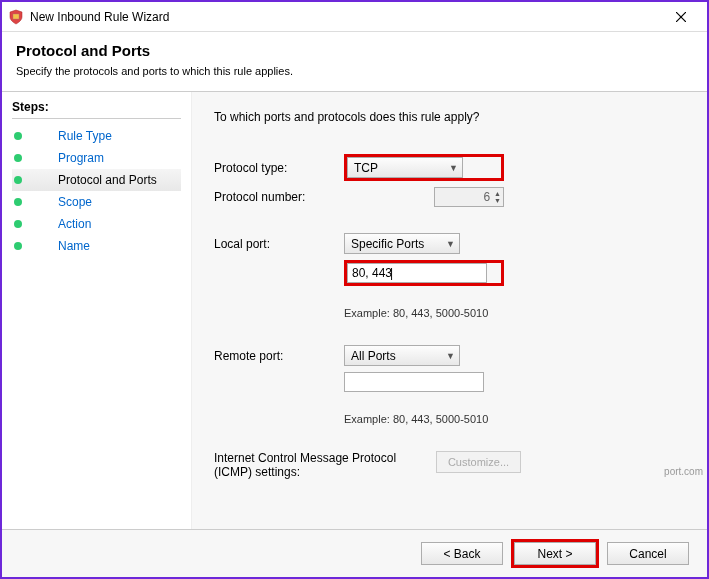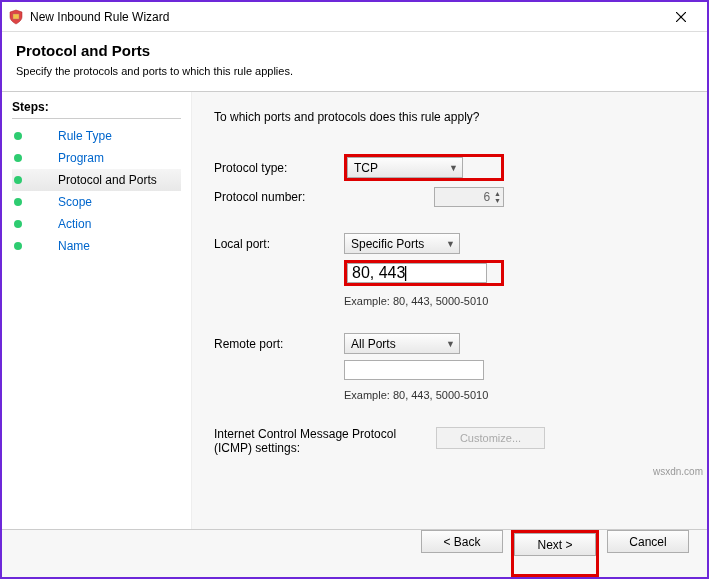--- a/index.html
+++ b/index.html
@@ -103,35 +103,35 @@
     width: 70px; height: 20px;
     border: 1px solid #adadad; background: #f0f0f0;
     display: flex; align-items: center; justify-content: flex-end;
     padding: 0 2px; color: #666;
   }
   .numbox .val { flex:1; text-align: right; padding-right: 4px; }
   .numbox .spin { display:flex; flex-direction:column; line-height:7px; font-size:7px; color:#555;}
   .textinput {
     width: 140px; height: 20px;
     border: 1px solid #adadad; background: #fff;
-    padding: 0 4px; font-size: 16px;
-    display: flex; align-items: flex-start;
-  }
-  .example { font-size: 11px; color: #333; margin-top: 3px; grid-column: 2; }
+    padding: 0 4px; font-size: 12px;
+    display: flex; align-items: center;
+  }
+  .example { font-size: 11px; color: #333; margin-top: 15px; grid-column: 2; }
   .icmp-row { display:flex; align-items:flex-start; gap:32px; }
   .cust-btn {
-    width: 109px; height: 22px;
+    width: 85px; height: 22px;
     border: 1px solid #ccc; background: #f2f2f2;
     color: #aaa; font-size: 11px;
     display:flex; align-items:center; justify-content:center;
   }
   .footer {
     border-top: 1px solid #ccc;
     height: 48px;
-    display: flex; justify-content: flex-end;
+    display: flex; align-items: center; justify-content: flex-end;
     gap: 8px; padding: 0 18px;
     background: #f7f7f7;
   }
   .btn {
     width: 82px; height: 23px;
     border: 1px solid #adadad;
     background: linear-gradient(#fdfdfd,#e8e8e8);
     font-size: 12px;
     display:flex; align-items:center; justify-content:center;
     cursor: pointer;
@@ -258,21 +258,21 @@
         </div>
       </div>
 
       <div class="section icmp-row">
         <div style="width:190px" class="label">Internet Control Message Protocol (ICMP) settings:</div>
         <div class="cust-btn">
           <span>Customize...</span>
         </div>
       </div>
 
-      <div class="watermark">wsxdn.com</div>
+      <div class="watermark">port.com</div>
     </div>
   </div>
 
   <div class="footer">
     <div class="btn">
       <span>&lt; Back</span>
     </div>
     <div class="redwrap">
       <div class="btn">
         <span>Next &gt;</span>

